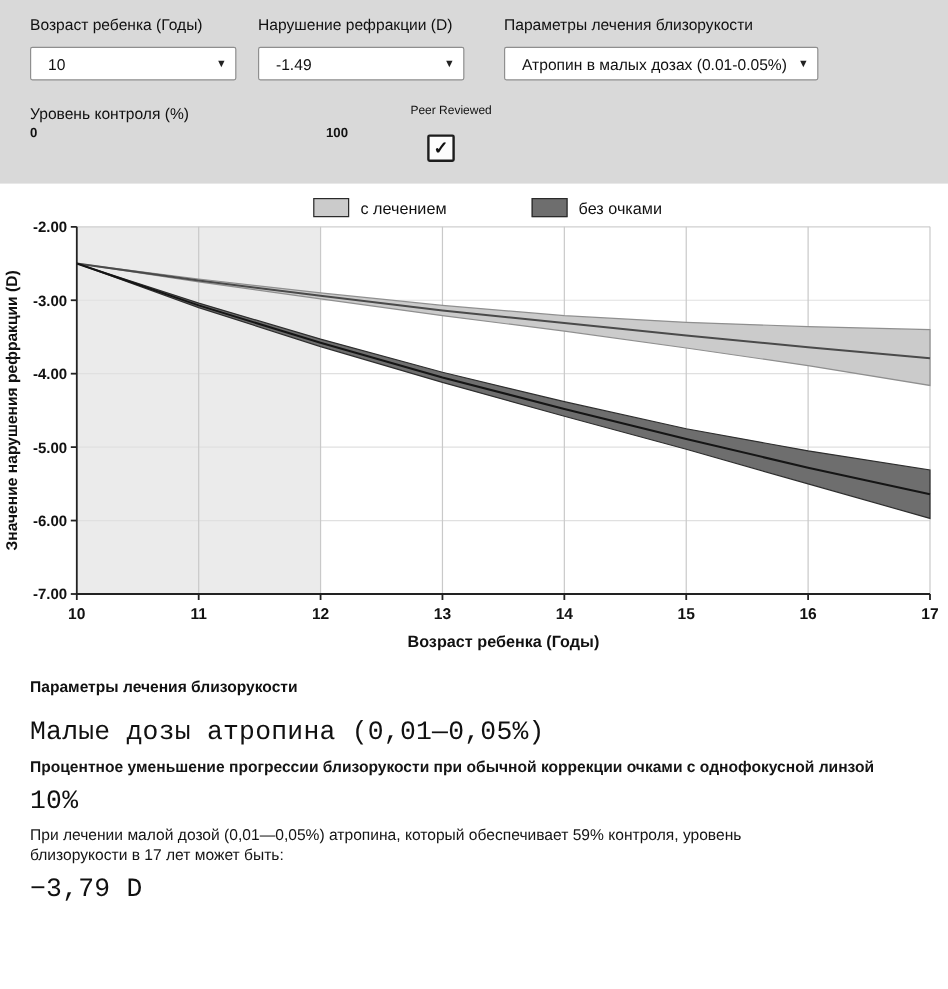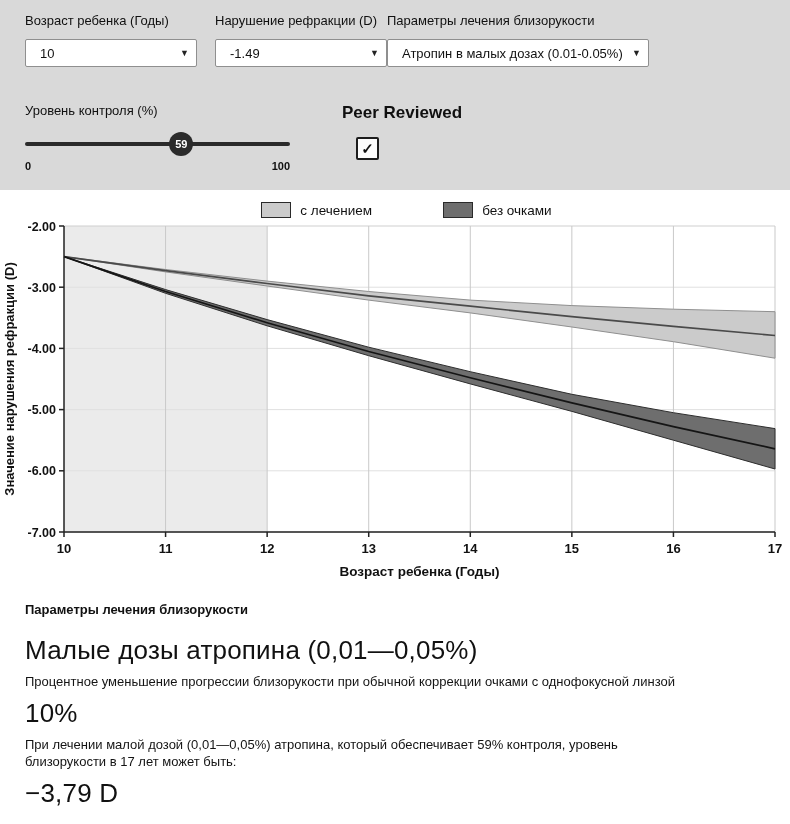--- a/index.html
+++ b/index.html
@@ -14,59 +14,59 @@
   .panel{
     background:#d9d9d9;
     padding:13px 0 18px 25px;
     box-sizing:border-box;
     width:790px;
   }
   .row1{display:flex;align-items:flex-start;}
   .field{display:flex;flex-direction:column;gap:11px;}
   .field > label{font-size:13px;color:#101010;}
   .f-age{width:172px;margin-right:18px;}
-  .f-refr{width:172px;}
+  .f-refr{width:172px;margin-right:33px;}
   .f-treat{width:262px;}
   .select{
     height:28px;background:#fff;border:1px solid #8f8f8f;border-radius:2px;
     display:flex;align-items:center;justify-content:space-between;
     padding:0 7px 0 14px;font-size:13px;cursor:pointer;box-sizing:border-box;
   }
   .select .arrow{font-size:9px;color:#222;line-height:1;}
-  .row2{display:flex;margin-top:36px;align-items:flex-start;}
+  .row2{display:flex;margin-top:20px;align-items:flex-start;}
   .slider-group{width:265px;margin-right:52px;}
   .slider-group > label{font-size:13px;color:#101010;display:block;}
   .slider-wrap{position:relative;height:26px;margin-top:13px;}
   .track{position:absolute;top:11px;left:0;right:0;height:4px;background:#2b2b2b;border-radius:2px;}
   .handle{
     position:absolute;top:1px;width:24px;height:24px;border-radius:50%;
     background:#2b2b2b;color:#fff;font-size:11px;font-weight:700;
     display:flex;align-items:center;justify-content:center;cursor:pointer;
   }
   .minmax{display:flex;justify-content:space-between;font-size:11px;font-weight:700;margin-top:3px;}
-  .peer-group > label{font-size:17px;color:#101010;display:block;font-weight:bold;}
+  .peer-group > label{font-size:10px;color:#101010;display:block;}
   .checkbox{
     margin-top:14px;margin-left:14px;width:19px;height:19px;background:#fdfdfd;
     border:2px solid #1d1d1d;border-radius:2px;cursor:pointer;
     display:flex;align-items:center;justify-content:center;
   }
   .checkbox .mark{display:none;font-size:15px;font-weight:700;color:#111;line-height:1;}
   .checkbox.checked .mark{display:block;}
   
   .legend{display:flex;justify-content:center;gap:48px;margin:12px 0 2px 0;align-items:center;}
   .legend-item{display:flex;align-items:center;gap:9px;font-size:13.5px;color:#111;padding-left:23px;}
   .swatch{width:30px;height:16px;border:1px solid #2a2a2a;box-sizing:border-box;display:inline-block;}
   
   #chart-svg{display:block;}
   
   .results{padding:20px 25px 14px 25px;}
   .results .heading{font-size:13px;font-weight:700;margin:0 0 18px 0;}
-  .big{font-size:26px;font-weight:400;margin:8px 0 7px 0;letter-spacing:.2px;}
+  .big{font-size:22px;font-weight:400;margin:8px 0 7px 0;letter-spacing:.2px;font-family:Liberation Mono, monospace;}
   .para{font-size:13px;line-height:1.32;max-width:640px;margin:5px 0 4px 0;color:#141414;}
-  .para.wide{max-width:740px;}
+  .para.wide{max-width:740px;font-weight:bold;}
 </style>
 </head>
 <body>
 
 <div class="panel">
   <div class="row1">
     <div class="field f-age">
       <label>Возраст ребенка (Годы)</label>
       <div class="select">
         <span>10</span>
@@ -85,26 +85,20 @@
       <div class="select">
         <span>Атропин в малых дозах (0.01-0.05%)</span>
         <span class="arrow">▼</span>
       </div>
     </div>
   </div>
 
   <div class="row2">
     <div class="slider-group">
       <label>Уровень контроля (%)</label>
-      <div class="slider-wrap">
-        <div class="track"></div>
-        <div class="handle" style="left: calc(59% - 12px);">
-          <span>59</span>
-        </div>
-      </div>
       <div class="minmax">
         <span>0</span>
         <span>100</span>
       </div>
     </div>
     <div class="peer-group">
       <label>Peer Reviewed</label>
       <div class="checkbox checked">
         <span class="mark">✓</span>
       </div>

